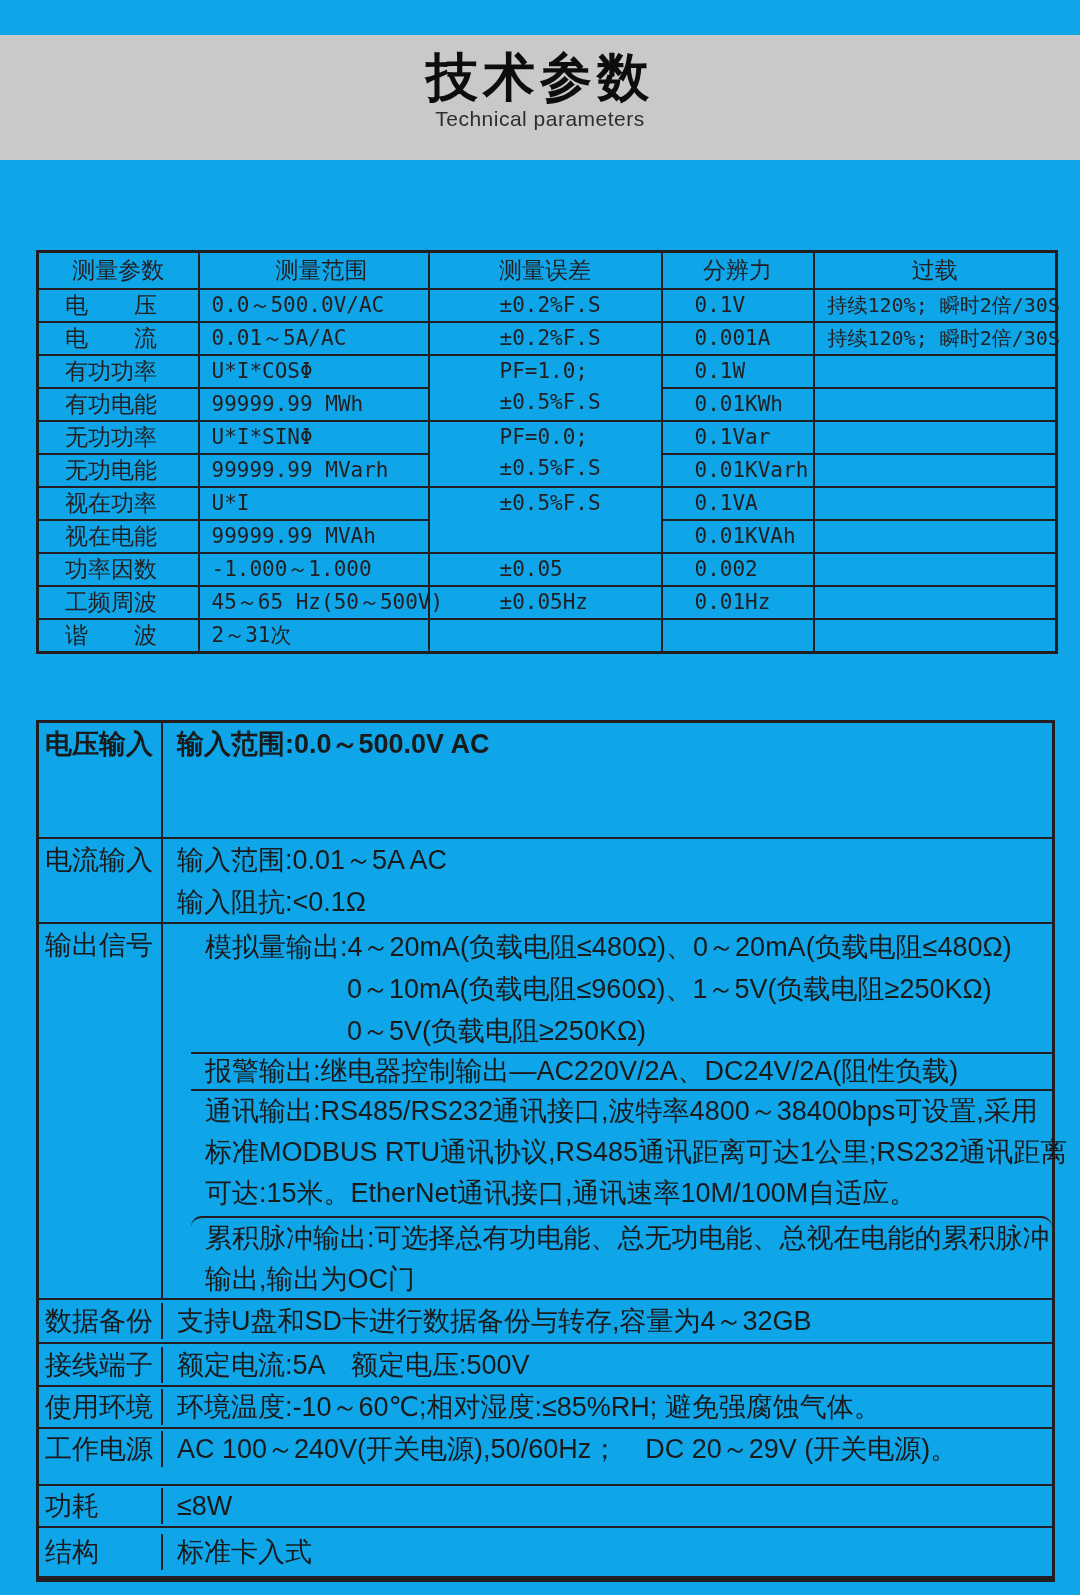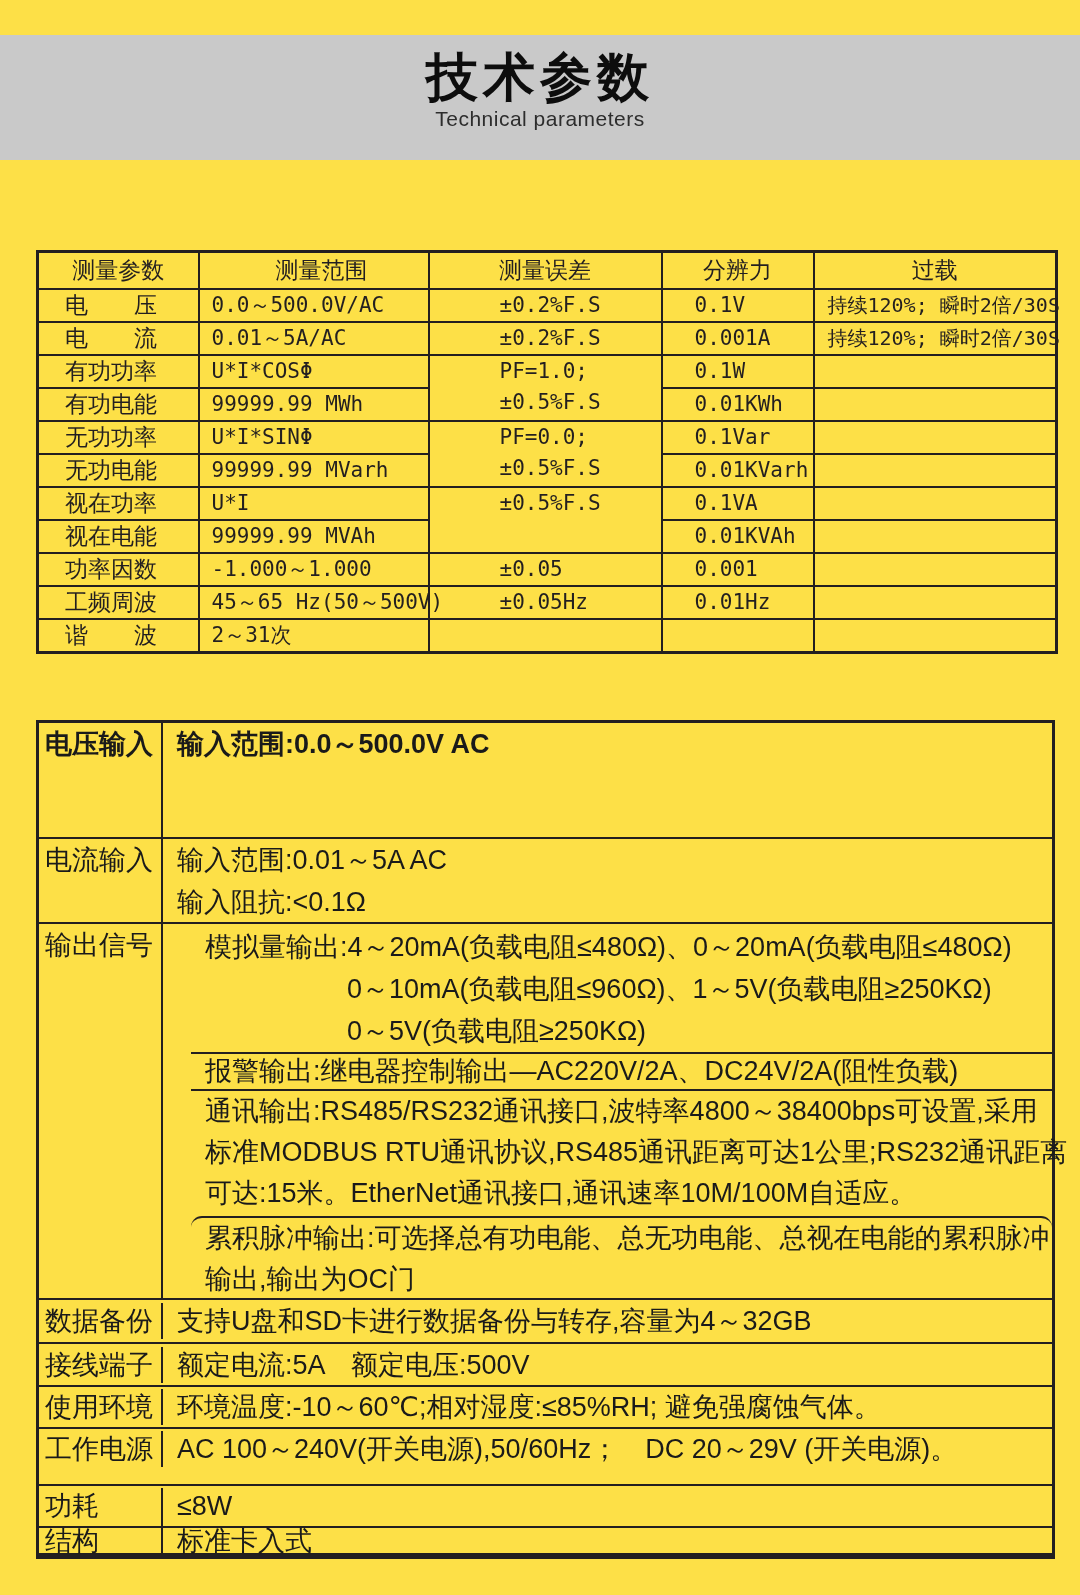--- a/index.html
+++ b/index.html
@@ -1,16 +1,16 @@
 <!DOCTYPE html>
 <html><head>
 <meta charset="utf-8">
 <style>
   html,body{margin:0;padding:0;background:#ffffff;}
-  .page{position:relative;width:1080px;height:1595px;background:#fde047;overflow:hidden;
+  .page{position:relative;width:1080px;height:1595px;background:#0ea5e9;overflow:hidden;
         font-family:"Liberation Sans","DejaVu Sans",sans-serif;color:#231f20;}
 
   
   .header-band{position:absolute;left:0;top:35px;width:1080px;height:125px;background:#c9c9c9;
                text-align:center;box-sizing:border-box;padding-top:14px;}
   .title{margin:0;font-size:52px;line-height:56px;font-weight:bold;color:#0d0d0d;letter-spacing:5px;}
   .subtitle{margin-top:2px;font-size:21px;line-height:24px;color:#2d2d2d;letter-spacing:0.5px;}
 
   
   .m-table{position:absolute;left:36px;top:250px;width:1019px;border-collapse:collapse;table-layout:fixed;
@@ -45,21 +45,21 @@
   .r-vin{height:114px;font-weight:bold;}  .r-iin{height:85px;}
   .r-out{height:376px;gap:28px;}
   .r-out .s-content{padding-left:0;display:flex;flex-direction:column;}
   .s-block{box-sizing:border-box;border-top:2px solid #231f20;padding-left:14px;}
   .s-block.first{border-top:none;}
   .b-analog{height:128px;padding-top:2px;}
   .b-alarm{height:37px;}  .b-alarm .s-line{line-height:35px;}
   .b-comm{height:127px;}  .b-comm .s-line{line-height:41px;}
   .b-pulse{height:68px;border-radius:11px;}  .b-pulse .s-line{line-height:41px;}
   .r-backup{height:44px;} .r-terminal{height:43px;} .r-env{height:42px;}
-  .r-power{height:41px;}  .r-consume{height:42px;margin-top:16px;}  .r-struct{height:27px;}
+  .r-power{height:41px;}  .r-consume{height:42px;margin-top:16px;}  .r-struct{height:50px;}
 </style>
 </head>
 <body>
 
 <div class="page">
 
   <div class="header-band">
     <h1 class="title">技术参数</h1>
     <div class="subtitle">Technical parameters</div>
   </div>
@@ -141,21 +141,21 @@
       <tr>
         <td class="c1">视在电能</td>
         <td class="c2">99999.99 MVAh</td>
         <td class="c4">0.01KVAh</td>
         <td class="c5"></td>
       </tr>
       <tr>
         <td class="c1">功率因数</td>
         <td class="c2">-1.000～1.000</td>
         <td class="c3">±0.05</td>
-        <td class="c4">0.001</td>
+        <td class="c4">0.002</td>
         <td class="c5"></td>
       </tr>
       <tr>
         <td class="c1">工频周波</td>
         <td class="c2">45～65 Hz(50～500V)</td>
         <td class="c3">±0.05Hz</td>
         <td class="c4">0.01Hz</td>
         <td class="c5"></td>
       </tr>
       <tr>

